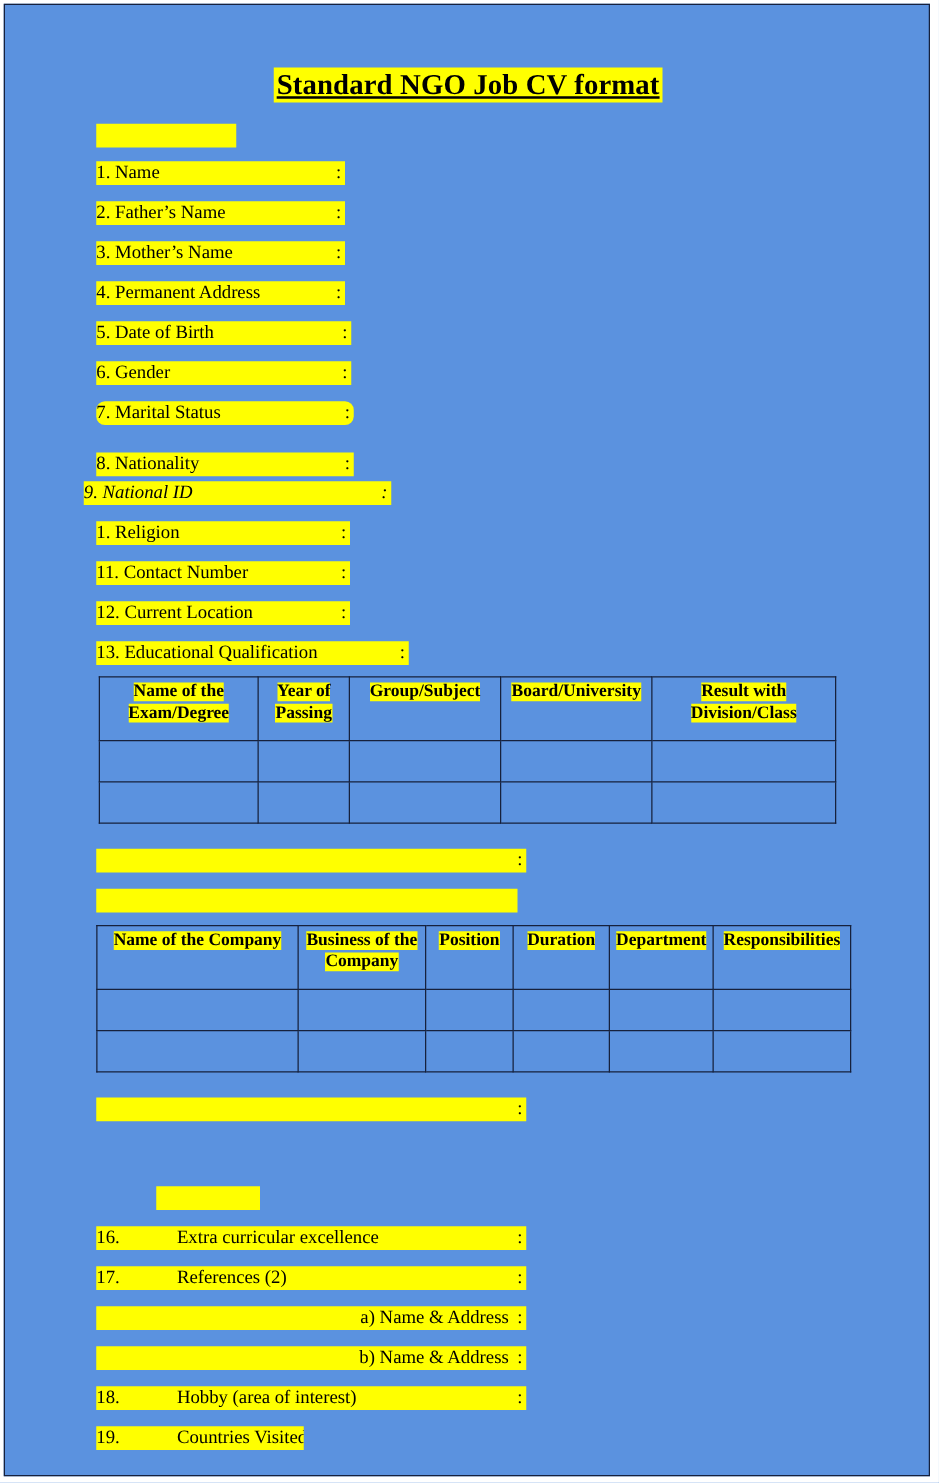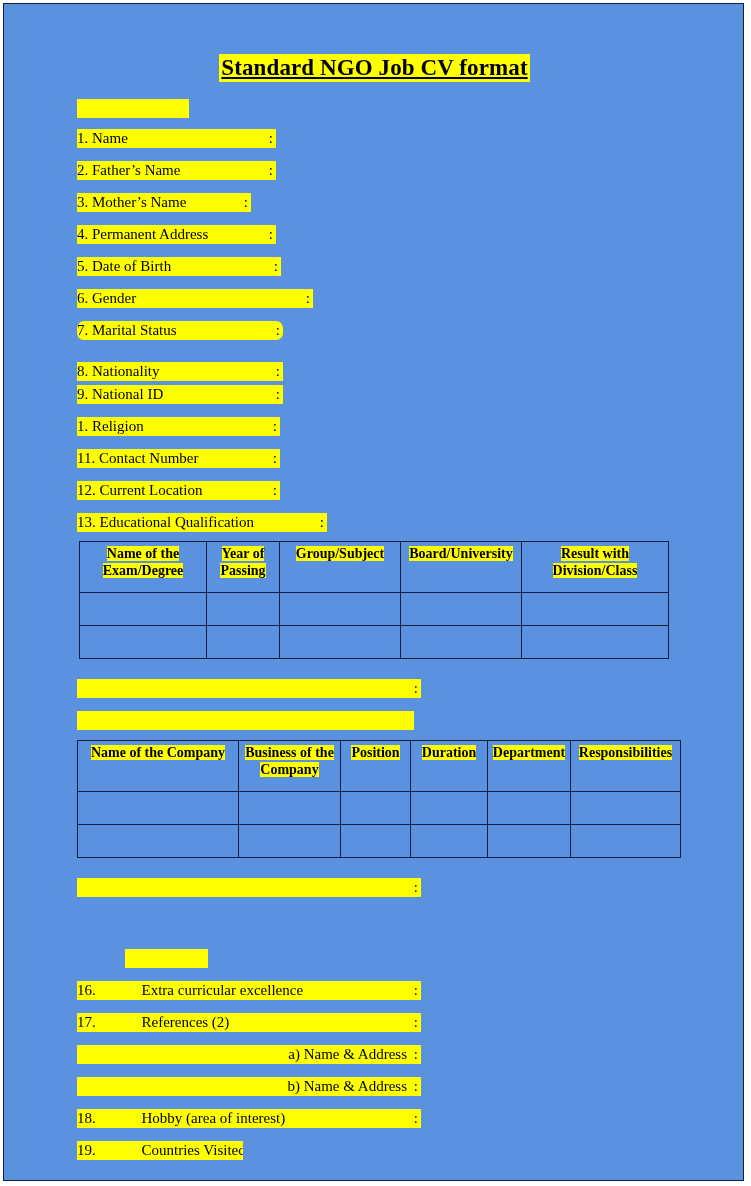--- a/index.html
+++ b/index.html
@@ -92,27 +92,27 @@
     <span id="title" class="hl">Standard NGO Job CV format</span>
   </div>
 
   <div class="row hl" style="left:73px; top:95px; width:112px;">
     
   </div>
 
   <div id="personal-rows">
       <div class="row hl" style="left: 73px; top: 125px; width: 199px;"><span>1. </span><span>Name</span><span class="colon">:</span></div>
       <div class="row hl" style="left: 73px; top: 157px; width: 199px;"><span>2. </span><span>Father’s Name</span><span class="colon">:</span></div>
-      <div class="row hl" style="left: 73px; top: 189px; width: 174px;"><span>3. </span><span>Mother’s Name</span><span class="colon">:</span></div>
+      <div class="row hl" style="left: 73px; top: 189px; width: 199px;"><span>3. </span><span>Mother’s Name</span><span class="colon">:</span></div>
       <div class="row hl" style="left: 73px; top: 221px; width: 199px;"><span>4. </span><span>Permanent Address</span><span class="colon">:</span></div>
       <div class="row hl" style="left: 73px; top: 253px; width: 204px;"><span>5. </span><span>Date of Birth</span><span class="colon">:</span></div>
-      <div class="row hl" style="left: 73px; top: 285px; width: 236px;"><span>6. </span><span>Gender</span><span class="colon">:</span></div>
+      <div class="row hl" style="left: 73px; top: 285px; width: 204px;"><span>6. </span><span>Gender</span><span class="colon">:</span></div>
       <div class="row hl" style="left: 73px; top: 317px; width: 206px; border-radius: 7px;"><span>7. </span><span>Marital Status</span><span class="colon">:</span></div>
       <div class="row hl" style="left: 73px; top: 358px; width: 206px;"><span>8. </span><span>Nationality</span><span class="colon">:</span></div>
-      <div class="row hl" style="left: 73px; top: 381px; width: 206px;"><span>9. </span><span>National ID</span><span class="colon">:</span></div>
+      <div class="row hl" style="left: 63px; top: 381px; width: 246px; font-style: italic;"><span>9. </span><span>National ID</span><span class="colon">:</span></div>
       <div class="row hl" style="left: 73px; top: 413px; width: 203px;"><span>1. </span><span>Religion</span><span class="colon">:</span></div>
       <div class="row hl" style="left: 73px; top: 445px; width: 203px;"><span>11. </span><span>Contact Number</span><span class="colon">:</span></div>
       <div class="row hl" style="left: 73px; top: 477px; width: 203px;"><span>12. </span><span>Current Location</span><span class="colon">:</span></div>
       <div class="row hl" style="left: 73px; top: 509px; width: 250px;"><span>13. </span><span>Educational Qualification</span><span class="colon">:</span></div>
     </div>
 
   <table class="grid" id="edu-table" style="left:75px; top:537px; width:589px;">
     <colgroup>
       <col style="width:127px">
         <col style="width:73px">

